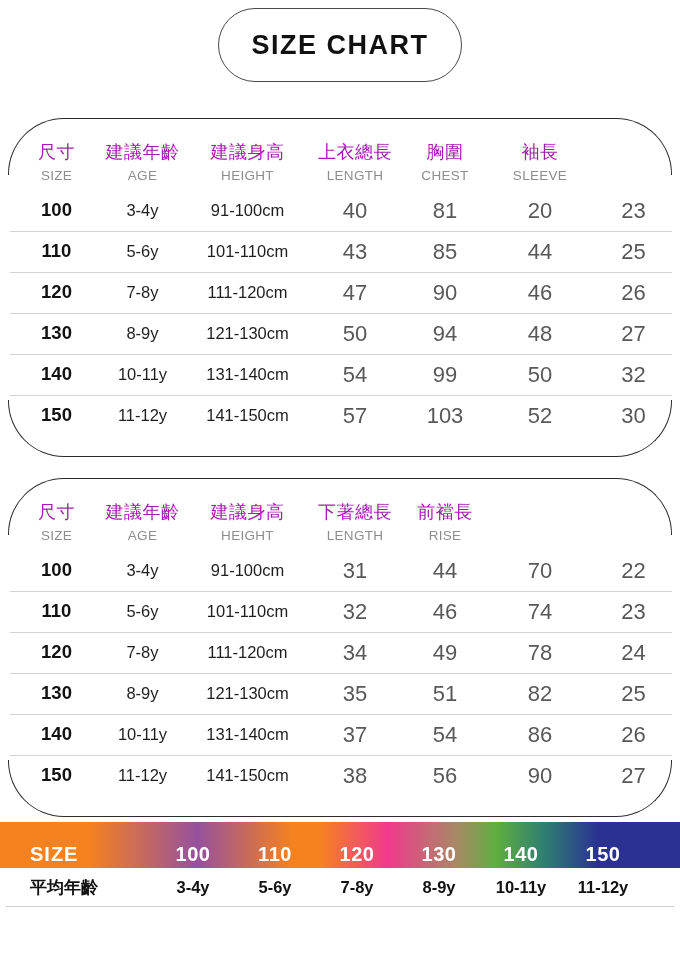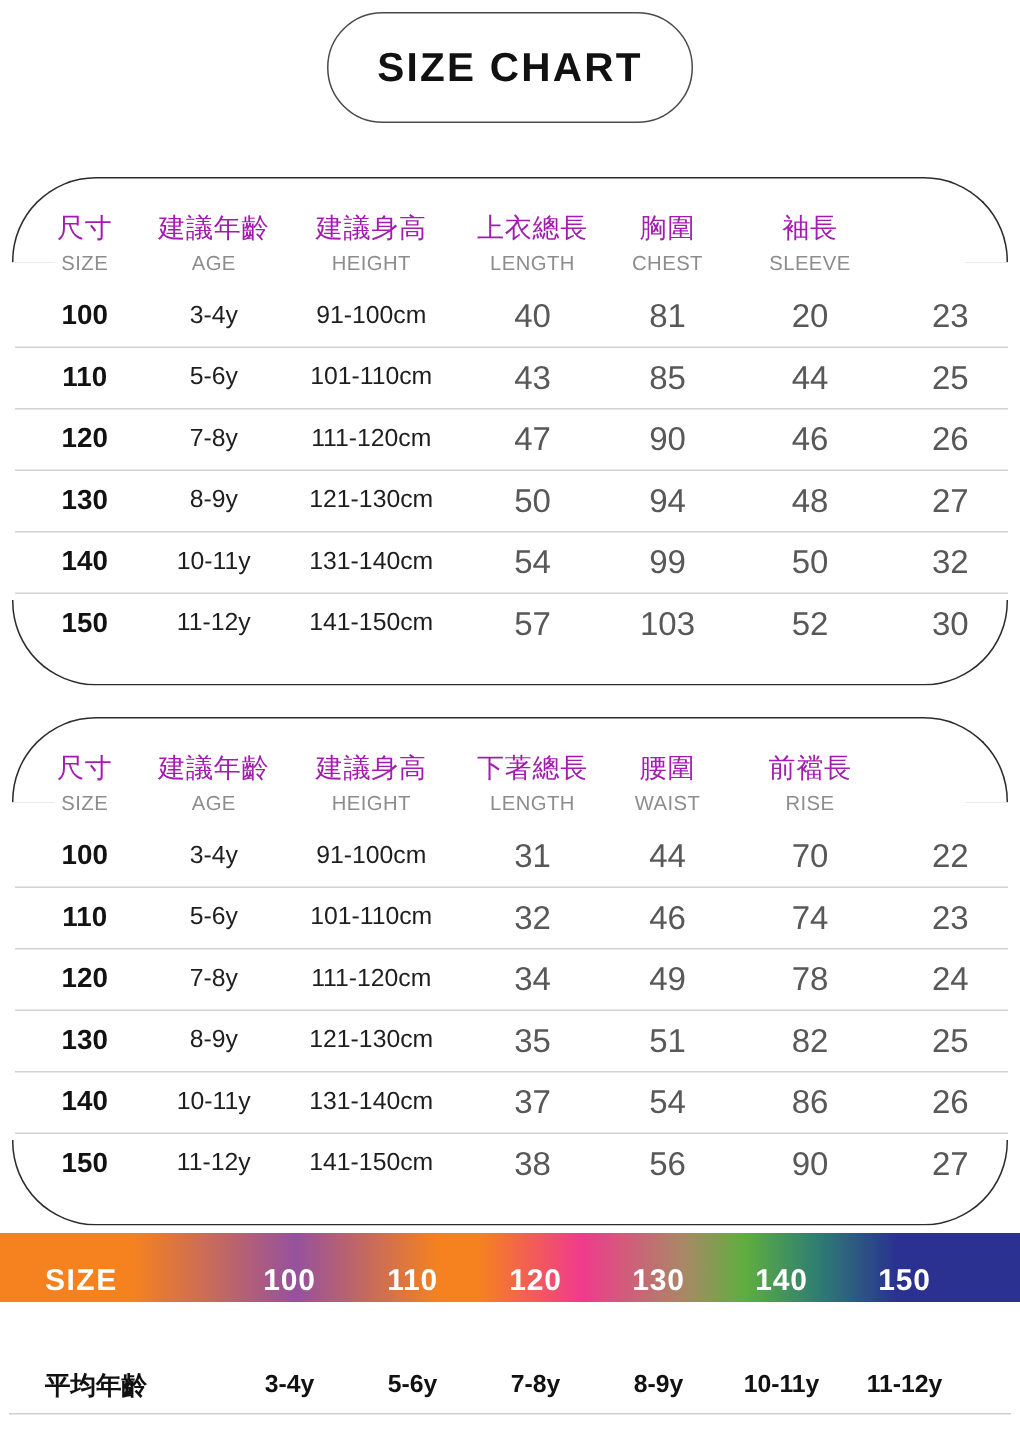--- a/index.html
+++ b/index.html
@@ -55,21 +55,21 @@
   .gbar{
     height:46px;box-sizing:border-box;
     display:grid;grid-template-columns:152px repeat(6,82px) 1fr;
     align-items:flex-end;padding-bottom:4px;
     font-weight:700;font-size:20px;line-height:1;
   }
   .glabel{padding-left:30px;letter-spacing:1px;}
   .gnum{text-align:center;letter-spacing:.5px;}
   .srow{
     display:grid;grid-template-columns:152px repeat(6,82px) 1fr;
-    height:39px;align-items:center;position:relative;margin-top:36px;
+    height:39px;align-items:center;position:relative;
   }
   .srow::after{
     content:"";position:absolute;bottom:0;left:6px;right:6px;height:1px;background:#cfcfcf;
   }
   .slabel{padding-left:30px;font-size:17px;font-weight:700;color:#111;}
   .sval{text-align:center;font-size:16.5px;font-weight:600;color:#111;}
 </style>
 </head>
 <body>
 
@@ -174,24 +174,20 @@
           <span class="zh">建議年齡</span>
           <span class="en">AGE</span>
         </div>
         <div class="hcell">
           <span class="zh">建議身高</span>
           <span class="en">HEIGHT</span>
         </div>
         <div class="hcell">
           <span class="zh">下著總長</span>
           <span class="en">LENGTH</span>
-        </div>
-        <div class="hcell">
-          <span class="zh">腰圍</span>
-          <span class="en">WAIST</span>
         </div>
         <div class="hcell">
           <span class="zh">前襠長</span>
           <span class="en">RISE</span>
         </div>
       </div>
     <div class="tbody">
         <div class="trow">
           <div class="cell c0">100</div>
           <div class="cell c1">3-4y</div>

